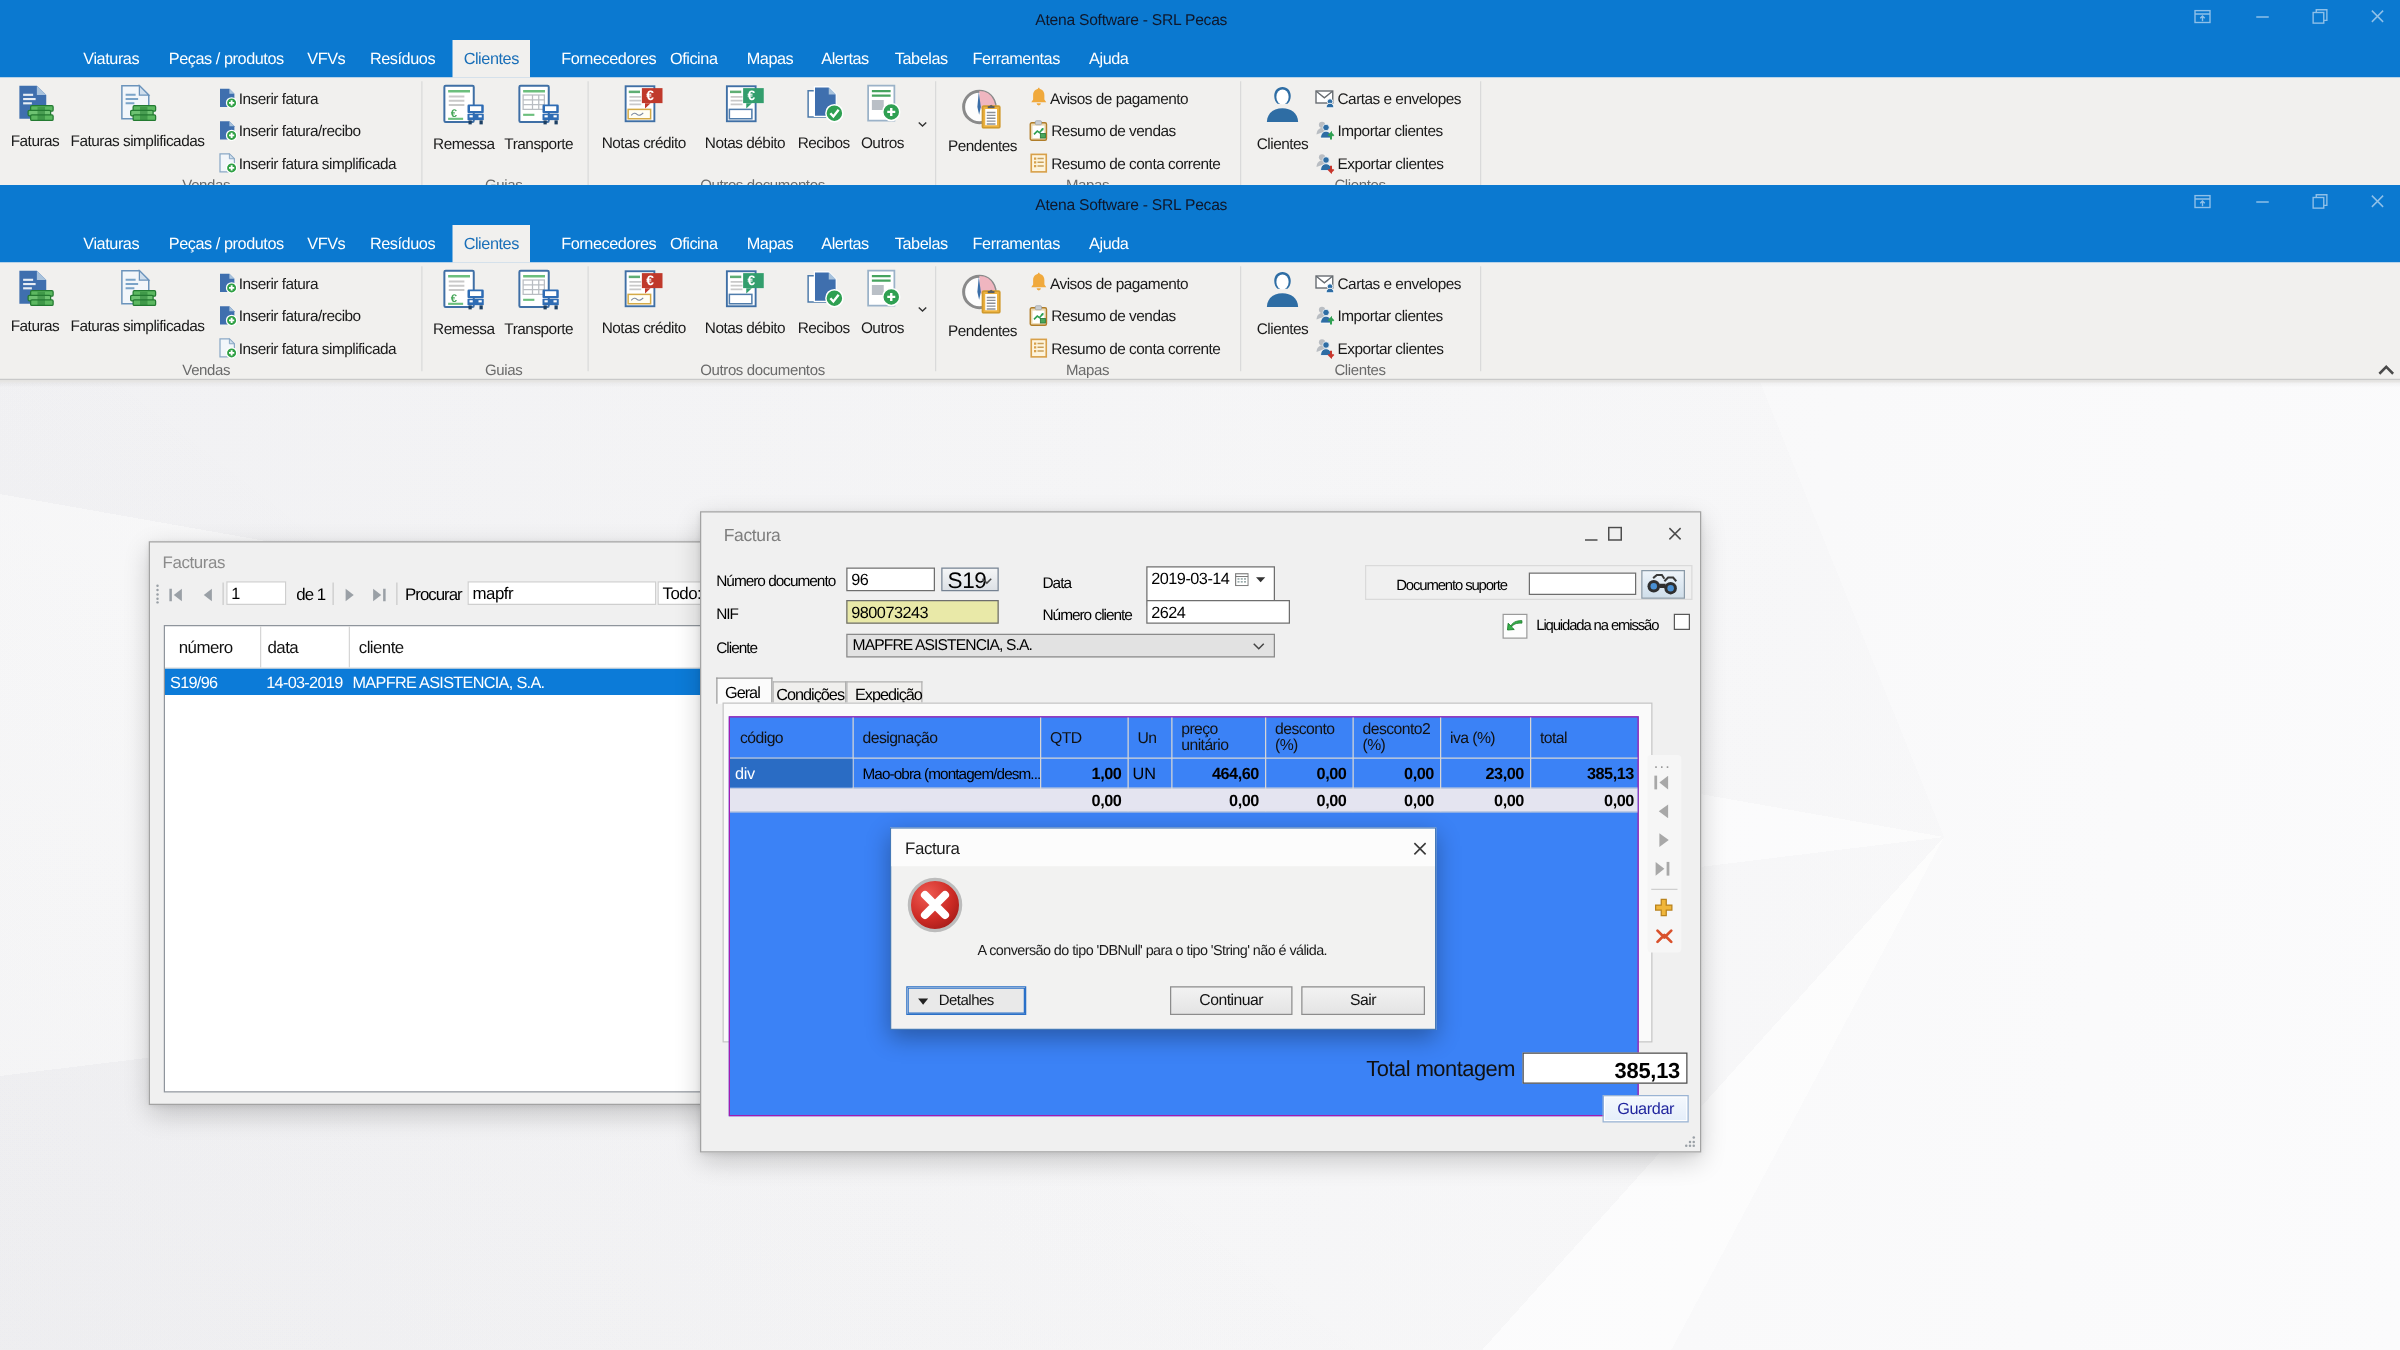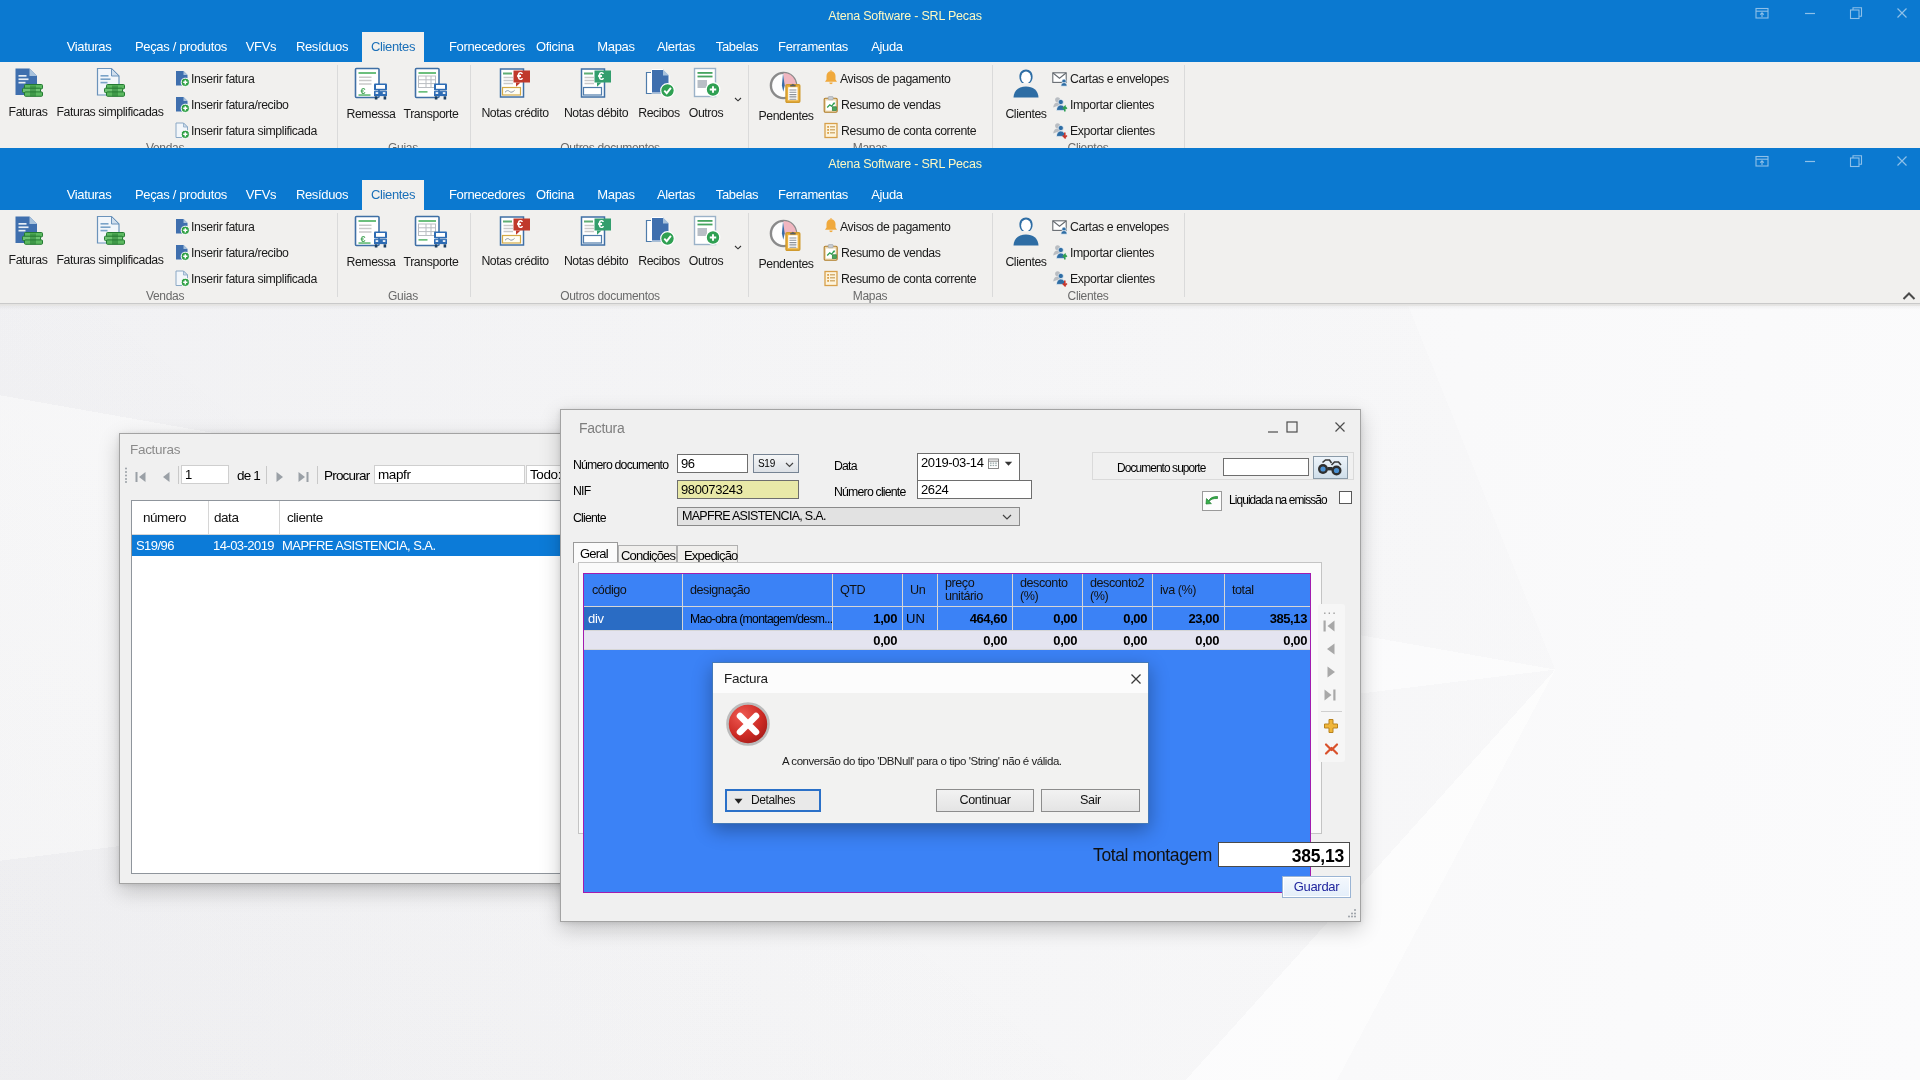--- a/index.html
+++ b/index.html
@@ -6,21 +6,21 @@
 body{font-family:"Liberation Sans",sans-serif;-webkit-font-smoothing:antialiased;}
 #s{position:absolute;left:0;top:0;width:1920px;height:1080px;background:#f6f6f7;}
 .abs{position:absolute;}
 
 .desk{position:absolute;inset:0;background:linear-gradient(100deg,#f3f3f5 0%,#f7f7f8 45%,#fbfbfc 100%);}
 .desk .ray1{position:absolute;inset:0;background:conic-gradient(from 208deg at 81% 62%,rgba(255,255,255,.5) 0 14deg,rgba(60,60,80,.013) 14deg 55deg,rgba(255,255,255,.35) 55deg 72deg,rgba(60,60,80,.01) 72deg 130deg,rgba(255,255,255,0) 130deg);}
 .desk .ray2{position:absolute;inset:0;background:linear-gradient(38deg,rgba(70,70,90,.025) 0%,rgba(70,70,90,0) 36%);}
 
 .rb{position:absolute;left:0;width:1920px;height:158px;}
 .tbar{position:absolute;left:0;top:0;width:1920px;height:32px;background:#0b79d0;}
-.ttl{position:absolute;left:760px;top:9px;width:290px;text-align:center;font-size:12.5px;letter-spacing:-.2px;color:#fef9c3;}
+.ttl{position:absolute;left:760px;top:9px;width:290px;text-align:center;font-size:12.5px;letter-spacing:-.2px;color:#0f172a;}
 .tabs{position:absolute;left:0;top:32px;width:1920px;height:30px;background:#0b79d0;}
 .tab{position:absolute;top:7px;height:18px;font-size:13px;letter-spacing:-.35px;color:#fff;text-align:center;}
 .tabsel{position:absolute;left:362px;top:0px;width:62px;height:30px;background:#f1f0ee;}
 .tabsel span{display:block;margin-top:7px;text-align:center;font-size:13px;letter-spacing:-.35px;color:#1a6fb8;}
 .rc{position:absolute;left:0;top:62px;width:1920px;height:96px;background:#f1f0ee;}
 .gs{position:absolute;top:3px;width:1px;height:84px;background:#dadada;}
 .gl{position:absolute;top:79px;height:12px;font-size:12px;letter-spacing:-.3px;color:#6a6a6a;text-align:center;}
 .bb{position:absolute;text-align:center;}
 .bb .ic{display:block;margin:0 auto;}
 .bb .lb{display:block;margin-top:2px;font-size:12.3px;letter-spacing:-.4px;color:#1a1a1a;white-space:nowrap;}
@@ -634,21 +634,21 @@
         <path d="M1 6h10" stroke="#4d4d4d" stroke-width="1.2"></path>
       </svg>
       <svg class="abs" style="left:725px;top:11px" width="12" height="12" viewBox="0 0 12 12">
         <rect x="1" y="1" width="10" height="10" fill="none" stroke="#4d4d4d" stroke-width="1.2"></rect>
       </svg>
       <svg class="abs" style="left:773px;top:11px" width="12" height="12" viewBox="0 0 12 12">
         <path d="M1.5 1.5l9 9M10.5 1.5l-9 9" stroke="#4d4d4d" stroke-width="1.2"></path>
       </svg>
       <div class="lbl" style="left:12px;top:48px;">Número documento</div>
       <div class="inp" style="left:116px;top:44px;width:71px;height:19px;line-height:17px;">96</div>
-      <div class="abs" style="left:192px;top:44px;width:46px;height:19px;background:linear-gradient(#f5f6f7,#dde1e6);border:1px solid #768393;font-size:10px;letter-spacing:-.3px;padding-left:4px;line-height:18px;">S19<svg class="abs" style="right:4px;top:7px" width="9" height="6" viewBox="0 0 9 6">
+      <div class="abs" style="left:192px;top:44px;width:46px;height:19px;background:linear-gradient(#f5f6f7,#dde1e6);border:1px solid #768393;font-size:18px;letter-spacing:-.3px;padding-left:4px;line-height:18px;">S19<svg class="abs" style="right:4px;top:7px" width="9" height="6" viewBox="0 0 9 6">
           <path d="M1 1l3.5 3.5L8 1" stroke="#444" stroke-width="1.2" fill="none"></path>
         </svg></div>
       <div class="lbl" style="left:273px;top:49px;">Data</div>
       <div class="inp" style="left:356px;top:43px;width:103px;height:32px;line-height:18px;">2019-03-14<svg class="abs" style="left:70px;top:4px" width="11" height="11" viewBox="0 0 11 11">
           <rect x=".5" y="1" width="10" height="9.5" fill="#fff" stroke="#7a7a7a" stroke-width=".9"></rect>
           <path d="M.5 3.2h10" stroke="#7a7a7a" stroke-width=".9"></path>
           <g fill="#9aa">
             <rect x="2" y="4.5" width="1.6" height="1.3"></rect>
             <rect x="4.6" y="4.5" width="1.6" height="1.3"></rect>
             <rect x="7.2" y="4.5" width="1.6" height="1.3"></rect>

